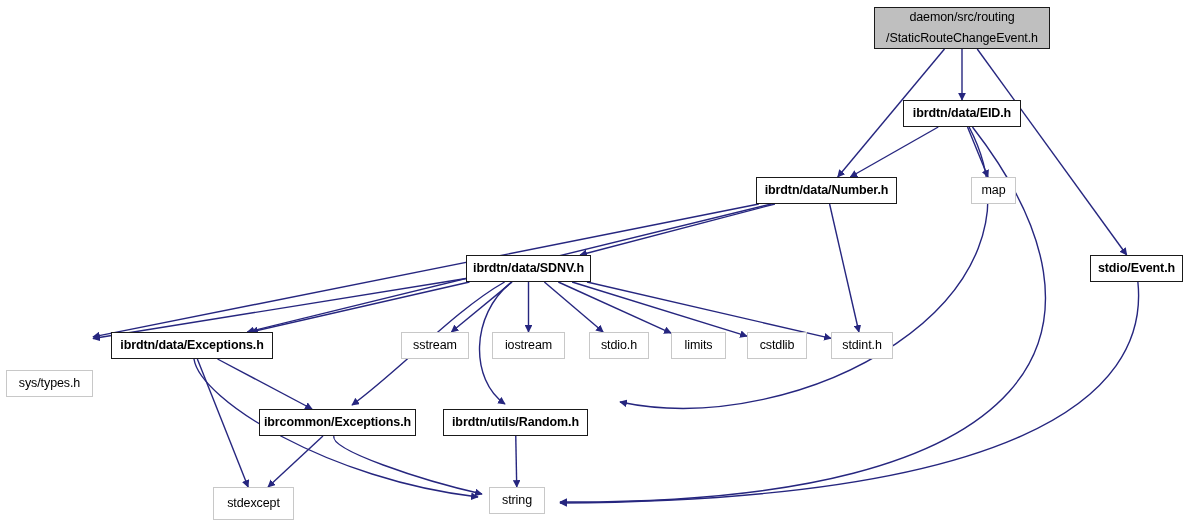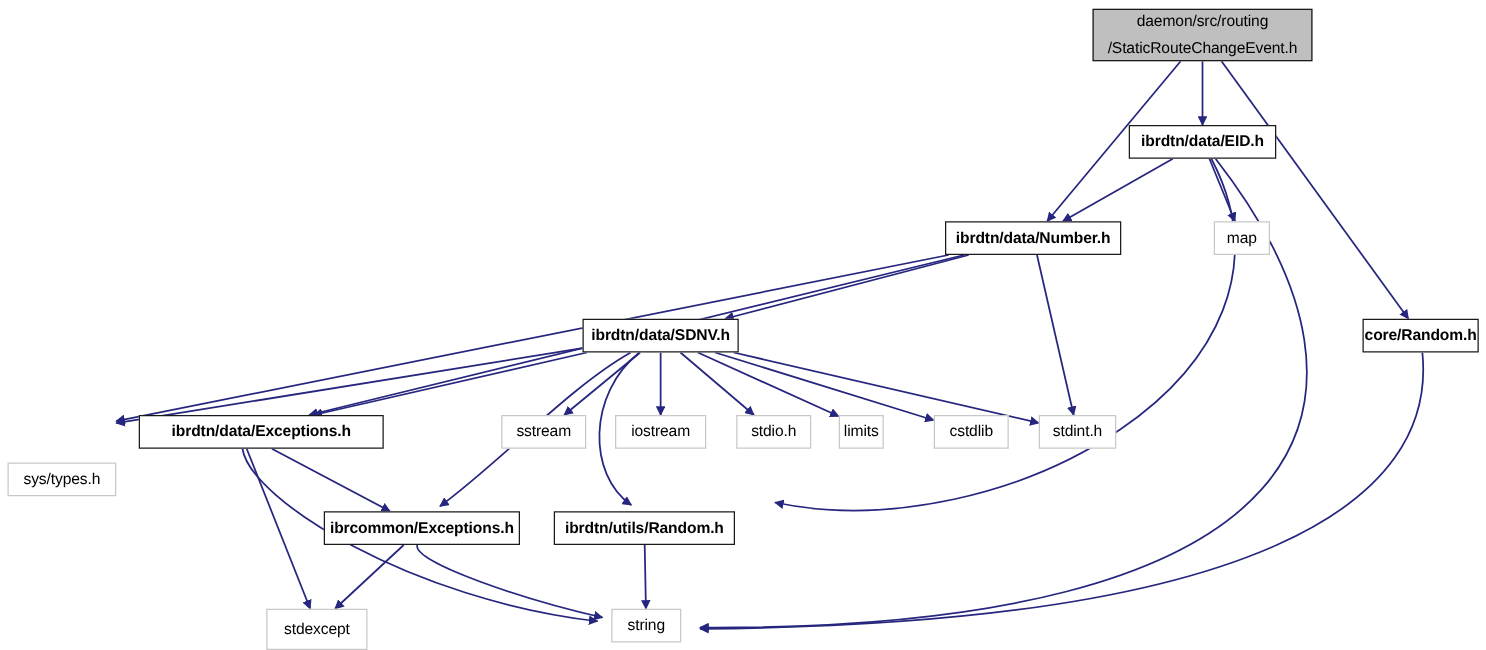--- a/index.html
+++ b/index.html
@@ -92,28 +92,28 @@
         <path d="M 515.7596153846154 436 L 516.7403846153846 487" marker-end="url(#arrow)"></path>
         <path d="M 1137.8859315589355 282 C 1150 400, 1010 500, 560 503" marker-end="url(#arrow)"></path>
       </g>
   </svg>
   <div id="node-layer">
       <div class="node root" style="left: 874px; top: 7px; width: 176px; height: 42px;"><span class="node-label">daemon/src/routing
 /StaticRouteChangeEvent.h</span></div>
       <div class="node internal" style="left: 903px; top: 100px; width: 118px; height: 27px;"><span class="node-label">ibrdtn/data/EID.h</span></div>
       <div class="node internal" style="left: 756px; top: 177px; width: 141px; height: 27px;"><span class="node-label">ibrdtn/data/Number.h</span></div>
       <div class="node system" style="left: 971px; top: 177px; width: 45px; height: 27px;"><span class="node-label">map</span></div>
-      <div class="node internal" style="left: 1090px; top: 255px; width: 93px; height: 27px;"><span class="node-label">core/Random.h</span></div>
+      <div class="node internal" style="left: 1090px; top: 255px; width: 93px; height: 27px;"><span class="node-label">stdio/Event.h</span></div>
       <div class="node internal" style="left: 466px; top: 255px; width: 125px; height: 27px;"><span class="node-label">ibrdtn/data/SDNV.h</span></div>
       <div class="node system" style="left: 6px; top: 332px; width: 87px; height: 27px; margin-top: 38px;"><span class="node-label">sys/types.h</span></div>
-      <div class="node internal" style="left: 111px; top: 332px; width: 196px; height: 27px;"><span class="node-label">ibrdtn/data/Exceptions.h</span></div>
+      <div class="node internal" style="left: 111px; top: 332px; width: 162px; height: 27px;"><span class="node-label">ibrdtn/data/Exceptions.h</span></div>
       <div class="node system" style="left: 401px; top: 332px; width: 68px; height: 27px;"><span class="node-label">sstream</span></div>
       <div class="node system" style="left: 492px; top: 332px; width: 73px; height: 27px;"><span class="node-label">iostream</span></div>
       <div class="node system" style="left: 589px; top: 332px; width: 60px; height: 27px;"><span class="node-label">stdio.h</span></div>
-      <div class="node system" style="left: 671px; top: 332px; width: 36px; height: 27px;"><span class="node-label">limits</span></div>
+      <div class="node system" style="left: 671px; top: 332px; width: 55px; height: 27px;"><span class="node-label">limits</span></div>
       <div class="node system" style="left: 747px; top: 332px; width: 60px; height: 27px;"><span class="node-label">cstdlib</span></div>
       <div class="node system" style="left: 831px; top: 332px; width: 62px; height: 27px;"><span class="node-label">stdint.h</span></div>
       <div class="node internal" style="left: 259px; top: 409px; width: 157px; height: 27px;"><span class="node-label">ibrcommon/Exceptions.h</span></div>
       <div class="node internal" style="left: 443px; top: 409px; width: 145px; height: 27px;"><span class="node-label">ibrdtn/utils/Random.h</span></div>
       <div class="node system" style="left: 213px; top: 487px; width: 81px; height: 33px;"><span class="node-label">stdexcept</span></div>
       <div class="node system" style="left: 489px; top: 487px; width: 56px; height: 27px;"><span class="node-label">string</span></div>
     </div>
 </div>
 
 </body></html>

